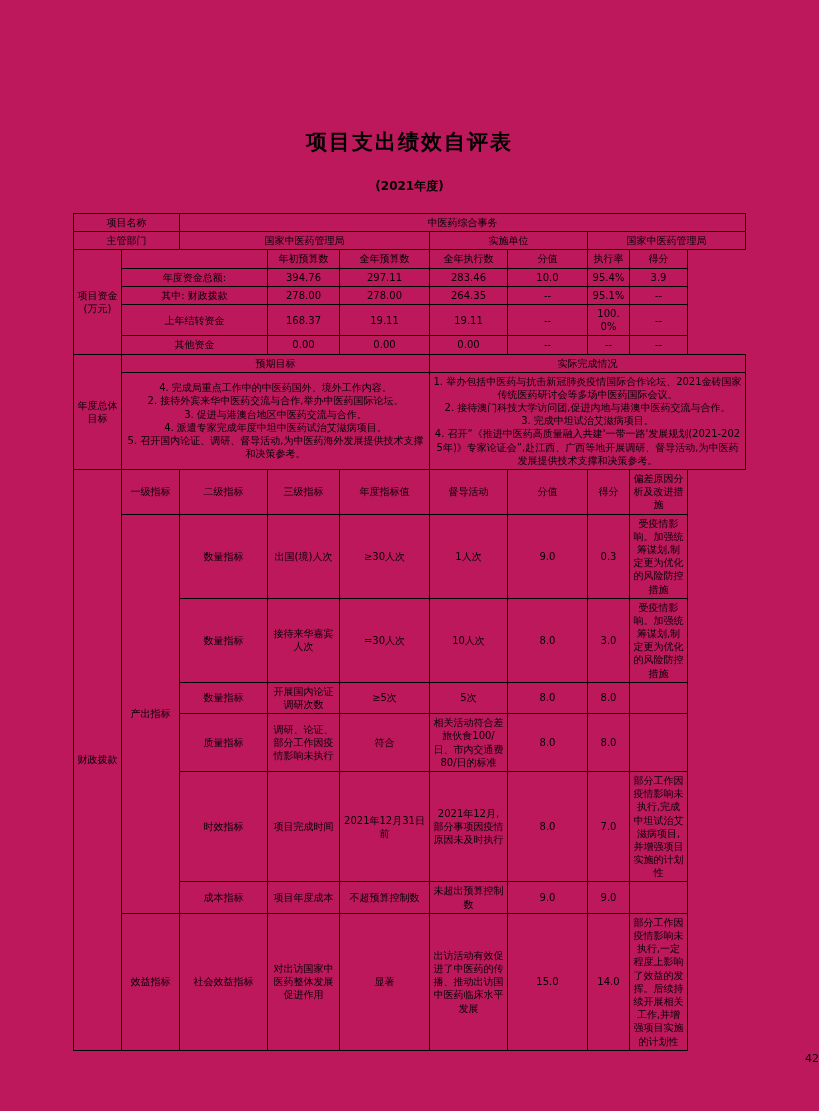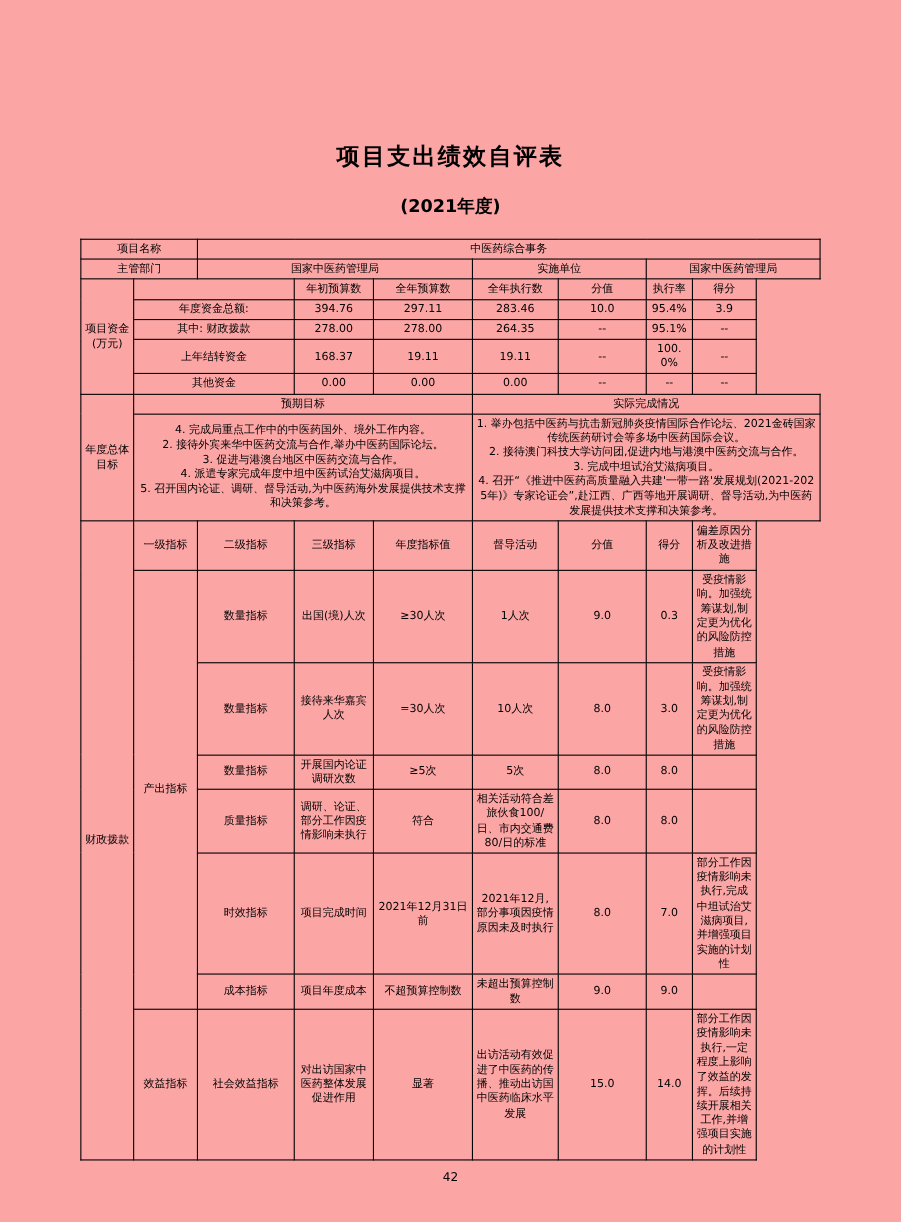--- a/index.html
+++ b/index.html
@@ -3,39 +3,39 @@
 <meta charset="utf-8">
 <style>
   html, body {
     margin: 0;
     padding: 0;
     background: #b0b0b0;
   }
   .page {
     width: 819px;
     height: 1111px;
-    background: #fca5a5;
+    background: #be185d;
     position: relative;
     margin: 0 auto;
     font-family: "Liberation Serif", "DejaVu Serif", serif;
     color: #000;
     box-sizing: border-box;
     overflow: hidden;
   }
   .doc-title {
     text-align: center;
     font-size: 21px;
     font-weight: bold;
     letter-spacing: 2px;
     margin-top: 128px;
     font-family: "DejaVu Sans", "Liberation Sans", sans-serif;
   }
   .doc-subtitle {
     text-align: center;
-    font-size: 16px;
+    font-size: 12px;
     font-weight: bold;
     margin-top: 22px;
     font-family: "DejaVu Sans", "Liberation Sans", sans-serif;
   }
   table.main {
     border-collapse: collapse;
     margin: 18px auto 0 auto;
     width: 672px;
     table-layout: fixed;
   }
@@ -56,23 +56,23 @@
     text-align: left;
     vertical-align: top;
     padding: 4px 5px;
     line-height: 1.45;
   }
   .small {
     font-size: 9.5px;
   }
   .pagenum {
     position: absolute;
-    bottom: 34px;
+    bottom: 46px;
     width: 100%;
-    text-align: center;
+    text-align: right;
     font-size: 11px;
     font-family: "DejaVu Sans", "Liberation Sans", sans-serif;
   }
 </style>
 </head>
 <body>
 
 <div class="page">
 
   <div class="doc-title">项目支出绩效自评表</div>

